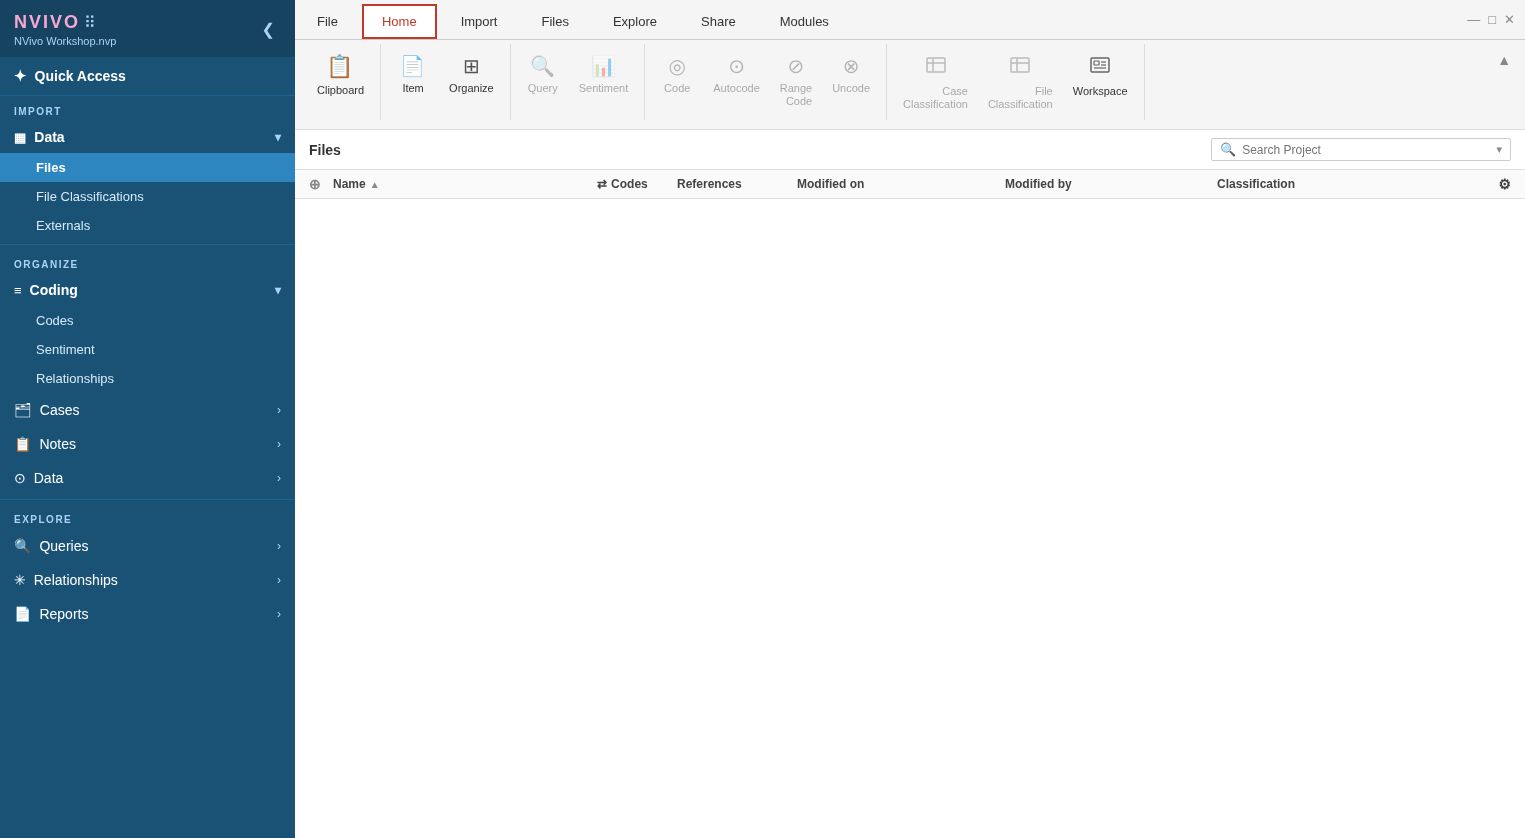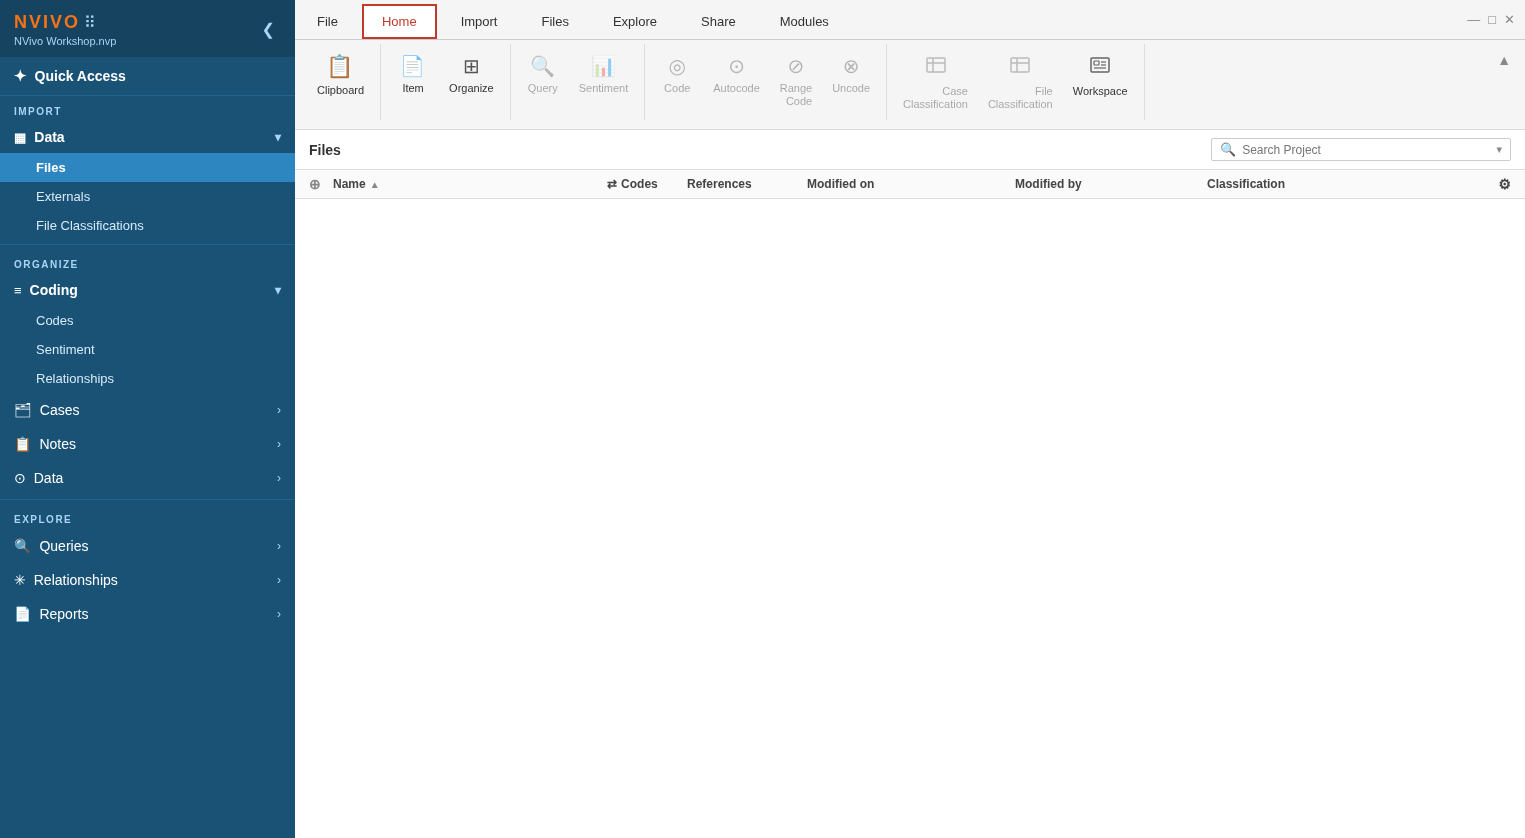--- a/index.html
+++ b/index.html
@@ -250,40 +250,40 @@
       font-weight: 600;
       color: #444;
       gap: 0;
     }
 
     .col-expand { width: 24px; }
     .col-name { flex: 2; display: flex; align-items: center; gap: 4px; }
     .col-codes { width: 80px; display: flex; align-items: center; gap: 4px; }
     .col-references { width: 120px; }
     .col-modified-on { width: 208px; }
-    .col-modified-by { width: 192px; }
+    .col-modified-by { width: 212px; }
     .col-classification { flex: 2; }
     .col-settings { width: 30px; text-align: right; }
 
     .sort-icon { font-size: 10px; color: #888; }
 
     #table-body {
       flex: 1;
       background: #fff;
       overflow-y: auto;
     }
   </style>
 </head>
 <body>
 
 <div id="sidebar">
   <div id="sidebar-header">
     <div id="sidebar-logo">
       <div style="display:flex;align-items:center;gap:4px;">
-        <span style="font-size:18px;font-weight:bold;color:#f97316;letter-spacing:2px;text-align:center;">NVIVO</span>
+        <span style="font-size:18px;font-weight:bold;color:#f9a8d4;letter-spacing:2px;text-align:center;">NVIVO</span>
         <span style="font-size:16px;color:#aad4f5;">⠿</span>
       </div>
       <span style="font-size:11px;color:#aad4f5;margin-top:2px;">NVivo Workshop.nvp</span>
     </div>
     <span id="sidebar-collapse-btn" style="color:#aad4f5;cursor:pointer;font-size:16px;padding:2px 6px;">❮</span>
   </div>
 
   <div class="sidebar-quick-access">
     <span style="font-size:15px;">✦</span>
     <span>Quick Access</span>
@@ -292,22 +292,22 @@
   <div class="sidebar-section-label">IMPORT</div>
 
   <div class="sidebar-group">
     <div class="sidebar-group-header">
       <span style="font-size:13px;">▦</span>
       <span>Data</span>
       <span class="chevron">▾</span>
     </div>
     <div>
       <div class="sidebar-item active">Files</div>
+      <div class="sidebar-item">File Classifications</div>
       <div class="sidebar-item">Externals</div>
-      <div class="sidebar-item">File Classifications</div>
     </div>
   </div>
 
   <hr class="sidebar-divider">
 
   <div class="sidebar-section-label">ORGANIZE</div>
 
   <div class="sidebar-group">
     <div class="sidebar-group-header">
       <span style="font-size:13px;">≡</span>

